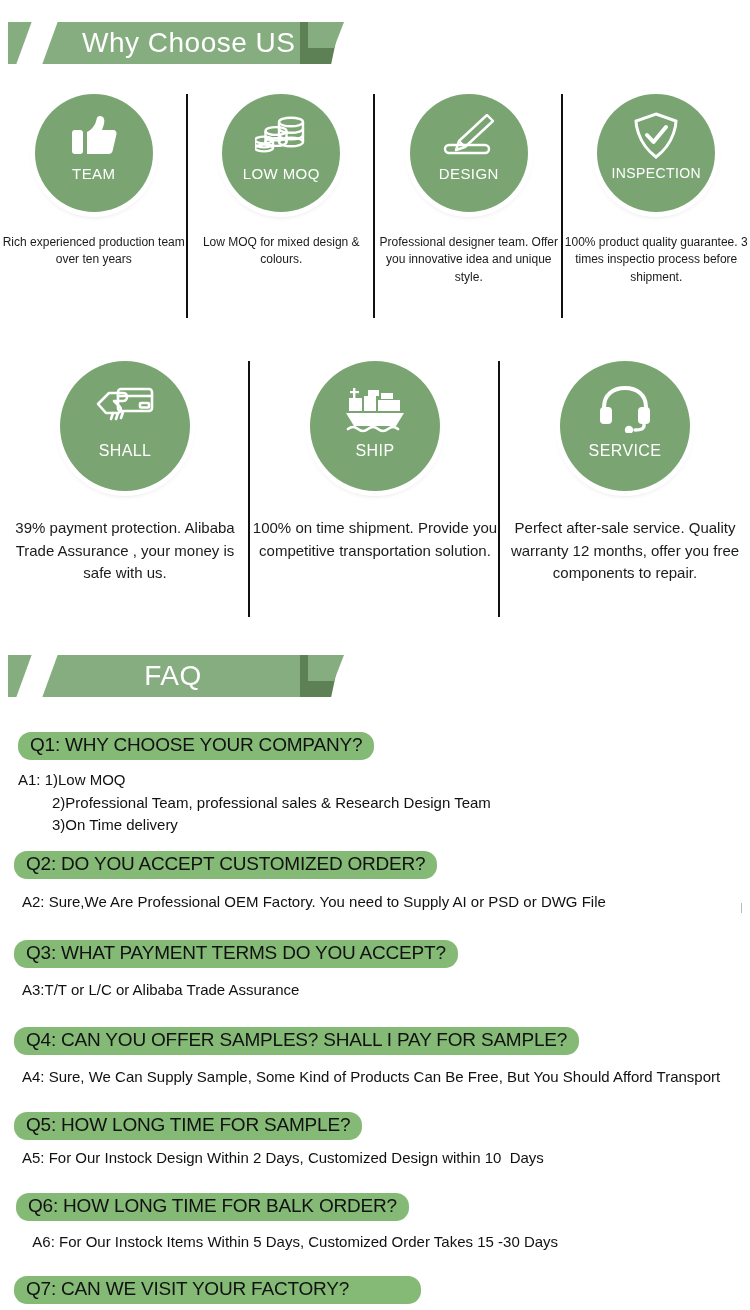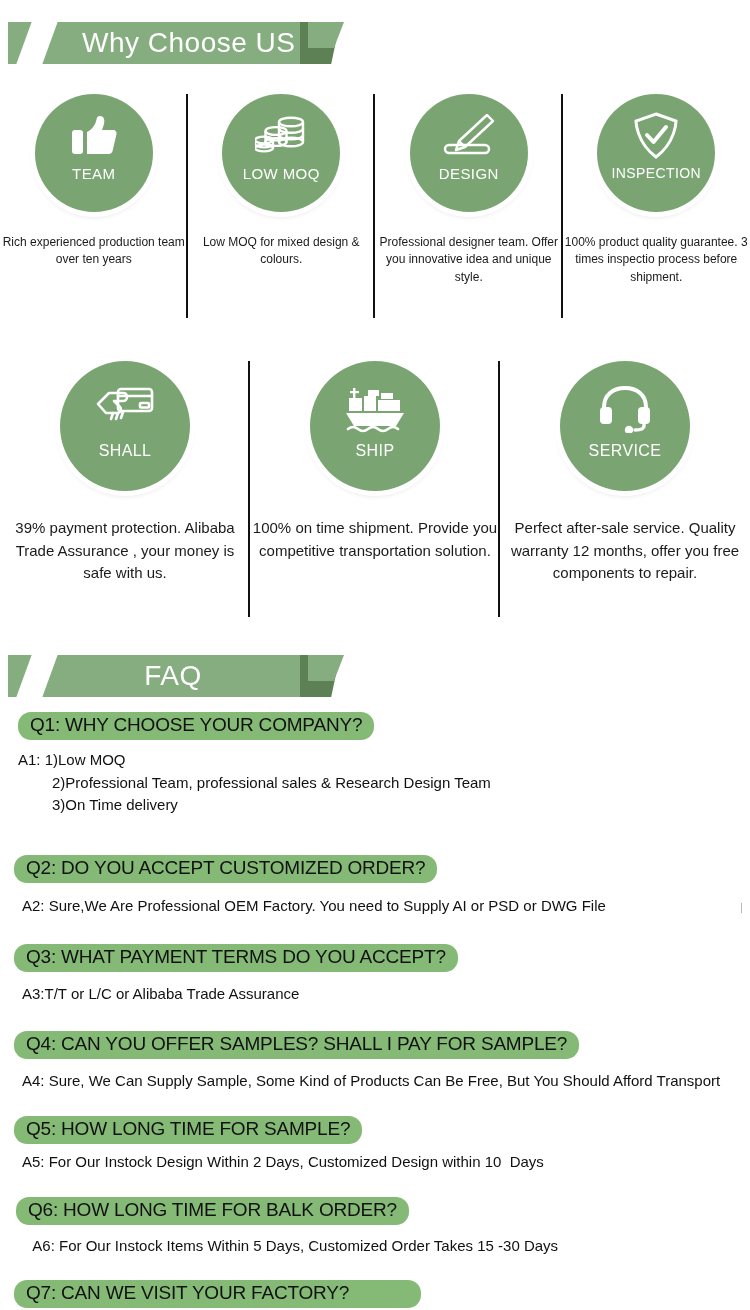--- a/index.html
+++ b/index.html
@@ -325,30 +325,30 @@
 <div class="banner center-title" id="faq-banner">
   <div class="bar"></div>
   <div class="tail"></div>
   <div class="tail2"></div>
   <div class="slash"></div>
   <div class="btitle">FAQ</div>
 </div>
 
 <div id="faq-list">
 
-  <div class="faq-item" style="margin-left:18px;">
+  <div class="faq-item" style="margin-left:18px;margin-top:20px;">
     <div class="q-pill">Q1: WHY CHOOSE YOUR COMPANY?</div>
     <div class="a-lines" style="margin-top:9px;">
       <div>A1: 1)Low MOQ</div>
       <div class="sub">2)Professional Team, professional sales &amp; Research Design Team</div>
       <div class="sub">3)On Time delivery</div>
     </div>
   </div>
 
-  <div class="faq-item" style="margin-left:14px; margin-top:38px;">
+  <div class="faq-item" style="margin-left:14px; margin-top:14px;">
     <div class="q-pill">Q2: DO YOU ACCEPT CUSTOMIZED ORDER?</div>
     <div class="a-text" style="margin-top:12px; margin-left:8px;">A2: Sure,We Are Professional OEM Factory. You need to Supply AI or PSD or DWG File</div>
   </div>
 
   <div class="faq-item" style="margin-left:14px; margin-top:28px;">
     <div class="q-pill">Q3: WHAT PAYMENT TERMS DO YOU ACCEPT?</div>
     <div class="a-text" style="margin-top:11px; margin-left:8px;">A3:T/T or L/C or Alibaba Trade Assurance</div>
   </div>
 
   <div class="faq-item" style="margin-left:14px; margin-top:26px;">

